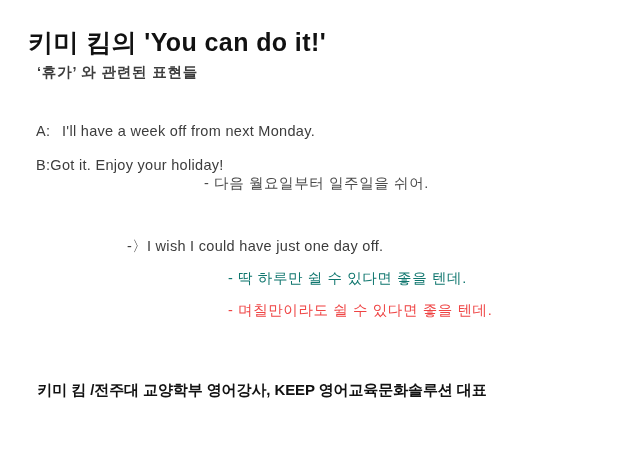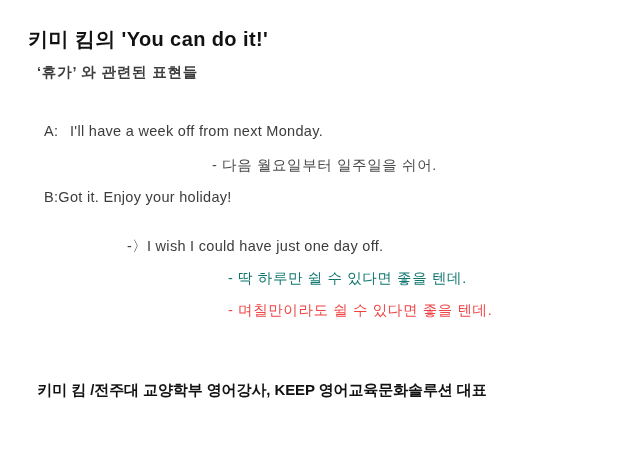--- a/index.html
+++ b/index.html
@@ -20,41 +20,41 @@
     width: 640px;
     height: 453px;
     box-sizing: border-box;
   }
 
   
   .title {
     position: absolute;
     left: 28px;
     top: 26px;
-    font-size: 20px;
+    font-size: 25px;
     font-weight: bold;
     color: #111111;
     letter-spacing: 0.4px;
     white-space: nowrap;
   }
   .subtitle {
     position: absolute;
     left: 37px;
     top: 63px;
     font-size: 14.5px;
     font-weight: bold;
     color: #3c3c3c;
     letter-spacing: 0.8px;
     white-space: nowrap;
   }
 
   
   .dialogue {
     position: absolute;
-    left: 16px;
+    left: 8px;
     top: 122px;
     width: 511px;
   }
   .line {
     font-size: 14.5px;
     line-height: 18px;
     color: #3c3c3c;
     white-space: nowrap;
     letter-spacing: 0.3px;
   }
@@ -123,25 +123,25 @@
   <div class="title">키미 킴의 'You can do it!'</div>
 
   <div class="subtitle">‘휴가’ 와 관련된 표현들</div>
 
   <div class="dialogue">
 
     <div class="line line-speaker">
       <span class="spk">A:</span><span>I'll have a week off from next Monday.</span>
     </div>
 
-    <div class="line line-trans">- 다음 월요일부터 일주일을 쉬어.</div>
-
     <div class="line line-speaker-last">
       <span class="spk">B:</span><span>Got it. Enjoy your holiday!</span>
     </div>
+
+    <div class="line line-trans">- 다음 월요일부터 일주일을 쉬어.</div>
 
   </div>
 
   <div class="examples">
 
     <div class="line line-arrow">-〉I wish I could have just one day off.</div>
 
     <div class="line line-trans-ex">- 딱 하루만 쉴 수 있다면 좋을 텐데.</div>
 
 

